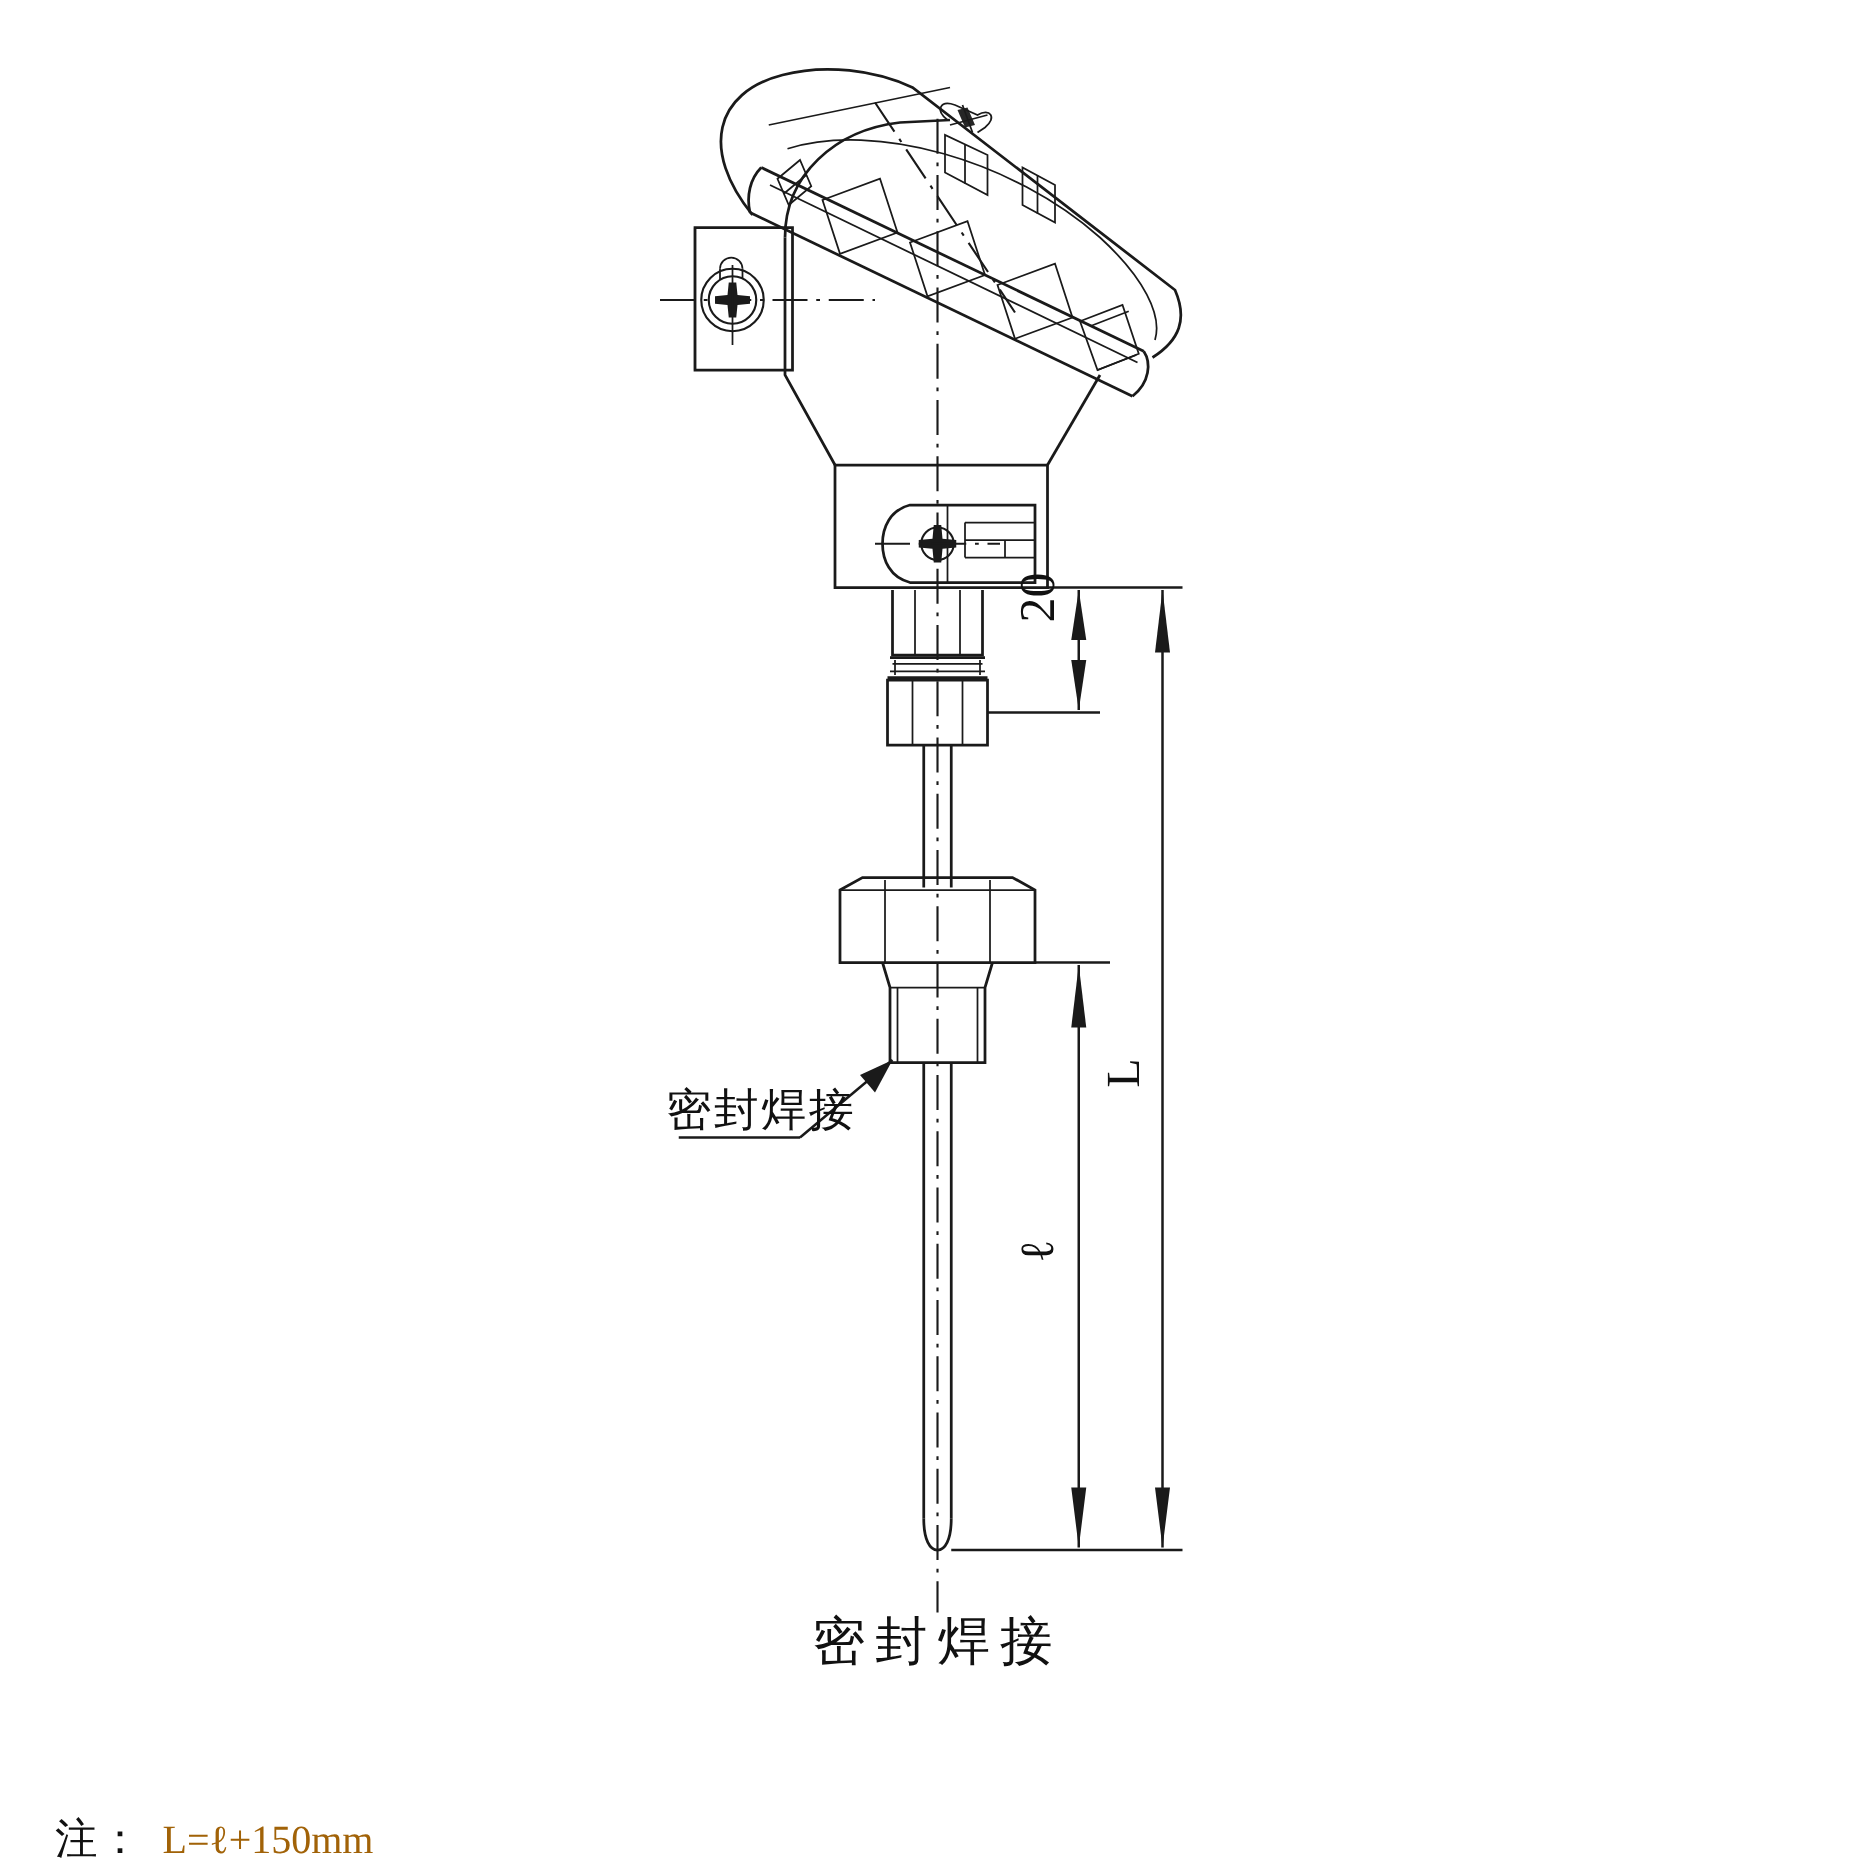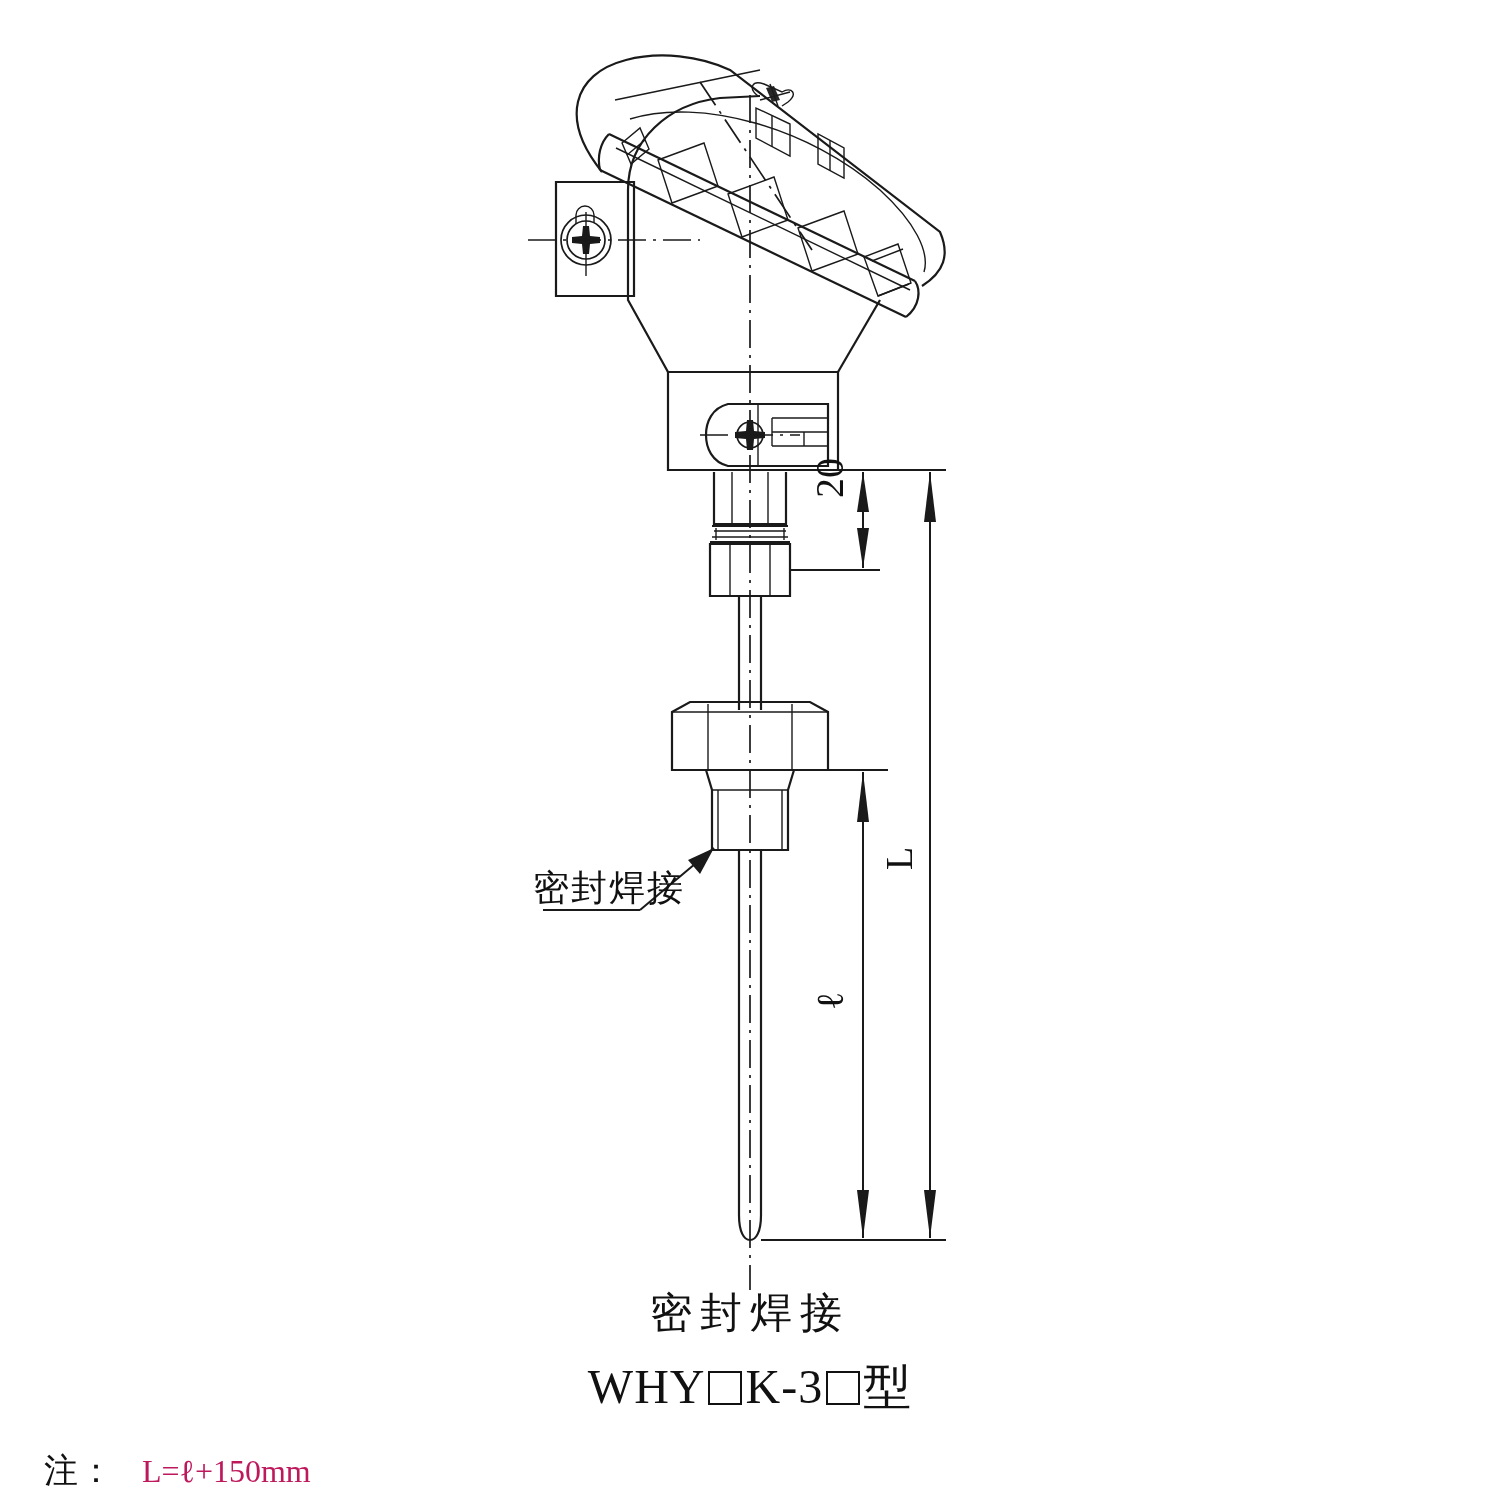--- a/index.html
+++ b/index.html
@@ -110,22 +110,22 @@
   }
   #note-label {
     font-family: "DejaVu Serif", serif;
     font-size: 34px;
     color: #111111;
     letter-spacing: 1px;
   }
   #note-value {
     font-family: "Liberation Serif", serif;
     font-size: 32px;
-    color: #be185d;
-    margin-left: 28px;
+    color: #a16207;
+    margin-left: 16px;
   }
   .dimtext {
     position: absolute;
     color: #111111;
     font-family: "Liberation Serif", serif;
   }
   #dim20 {
     left: 806px;
     top: 498px;
     font-size: 40px;
@@ -331,20 +331,19 @@
   <div class="label-cn" id="seal-label">密封焊接</div>
 
   <div class="dimtext" id="dim20">20</div>
 
   <div class="dimtext" id="dimL-inner">ℓ</div>
 
   <div class="dimtext" id="dimL-outer">L</div>
 
   <div class="label-cn" id="title-cn">密封焊接</div>
 
-  <div class="label-cn" id="title-model"><span>WHY</span><span class="box"></span><span>K-3</span><span class="box"></span><span>型</span></div>
 
   <div id="note-row">
     <span id="note-label">注：</span>
     <span id="note-value">L=ℓ+150mm</span>
   </div>
 
 </div>
 
 </body></html>

